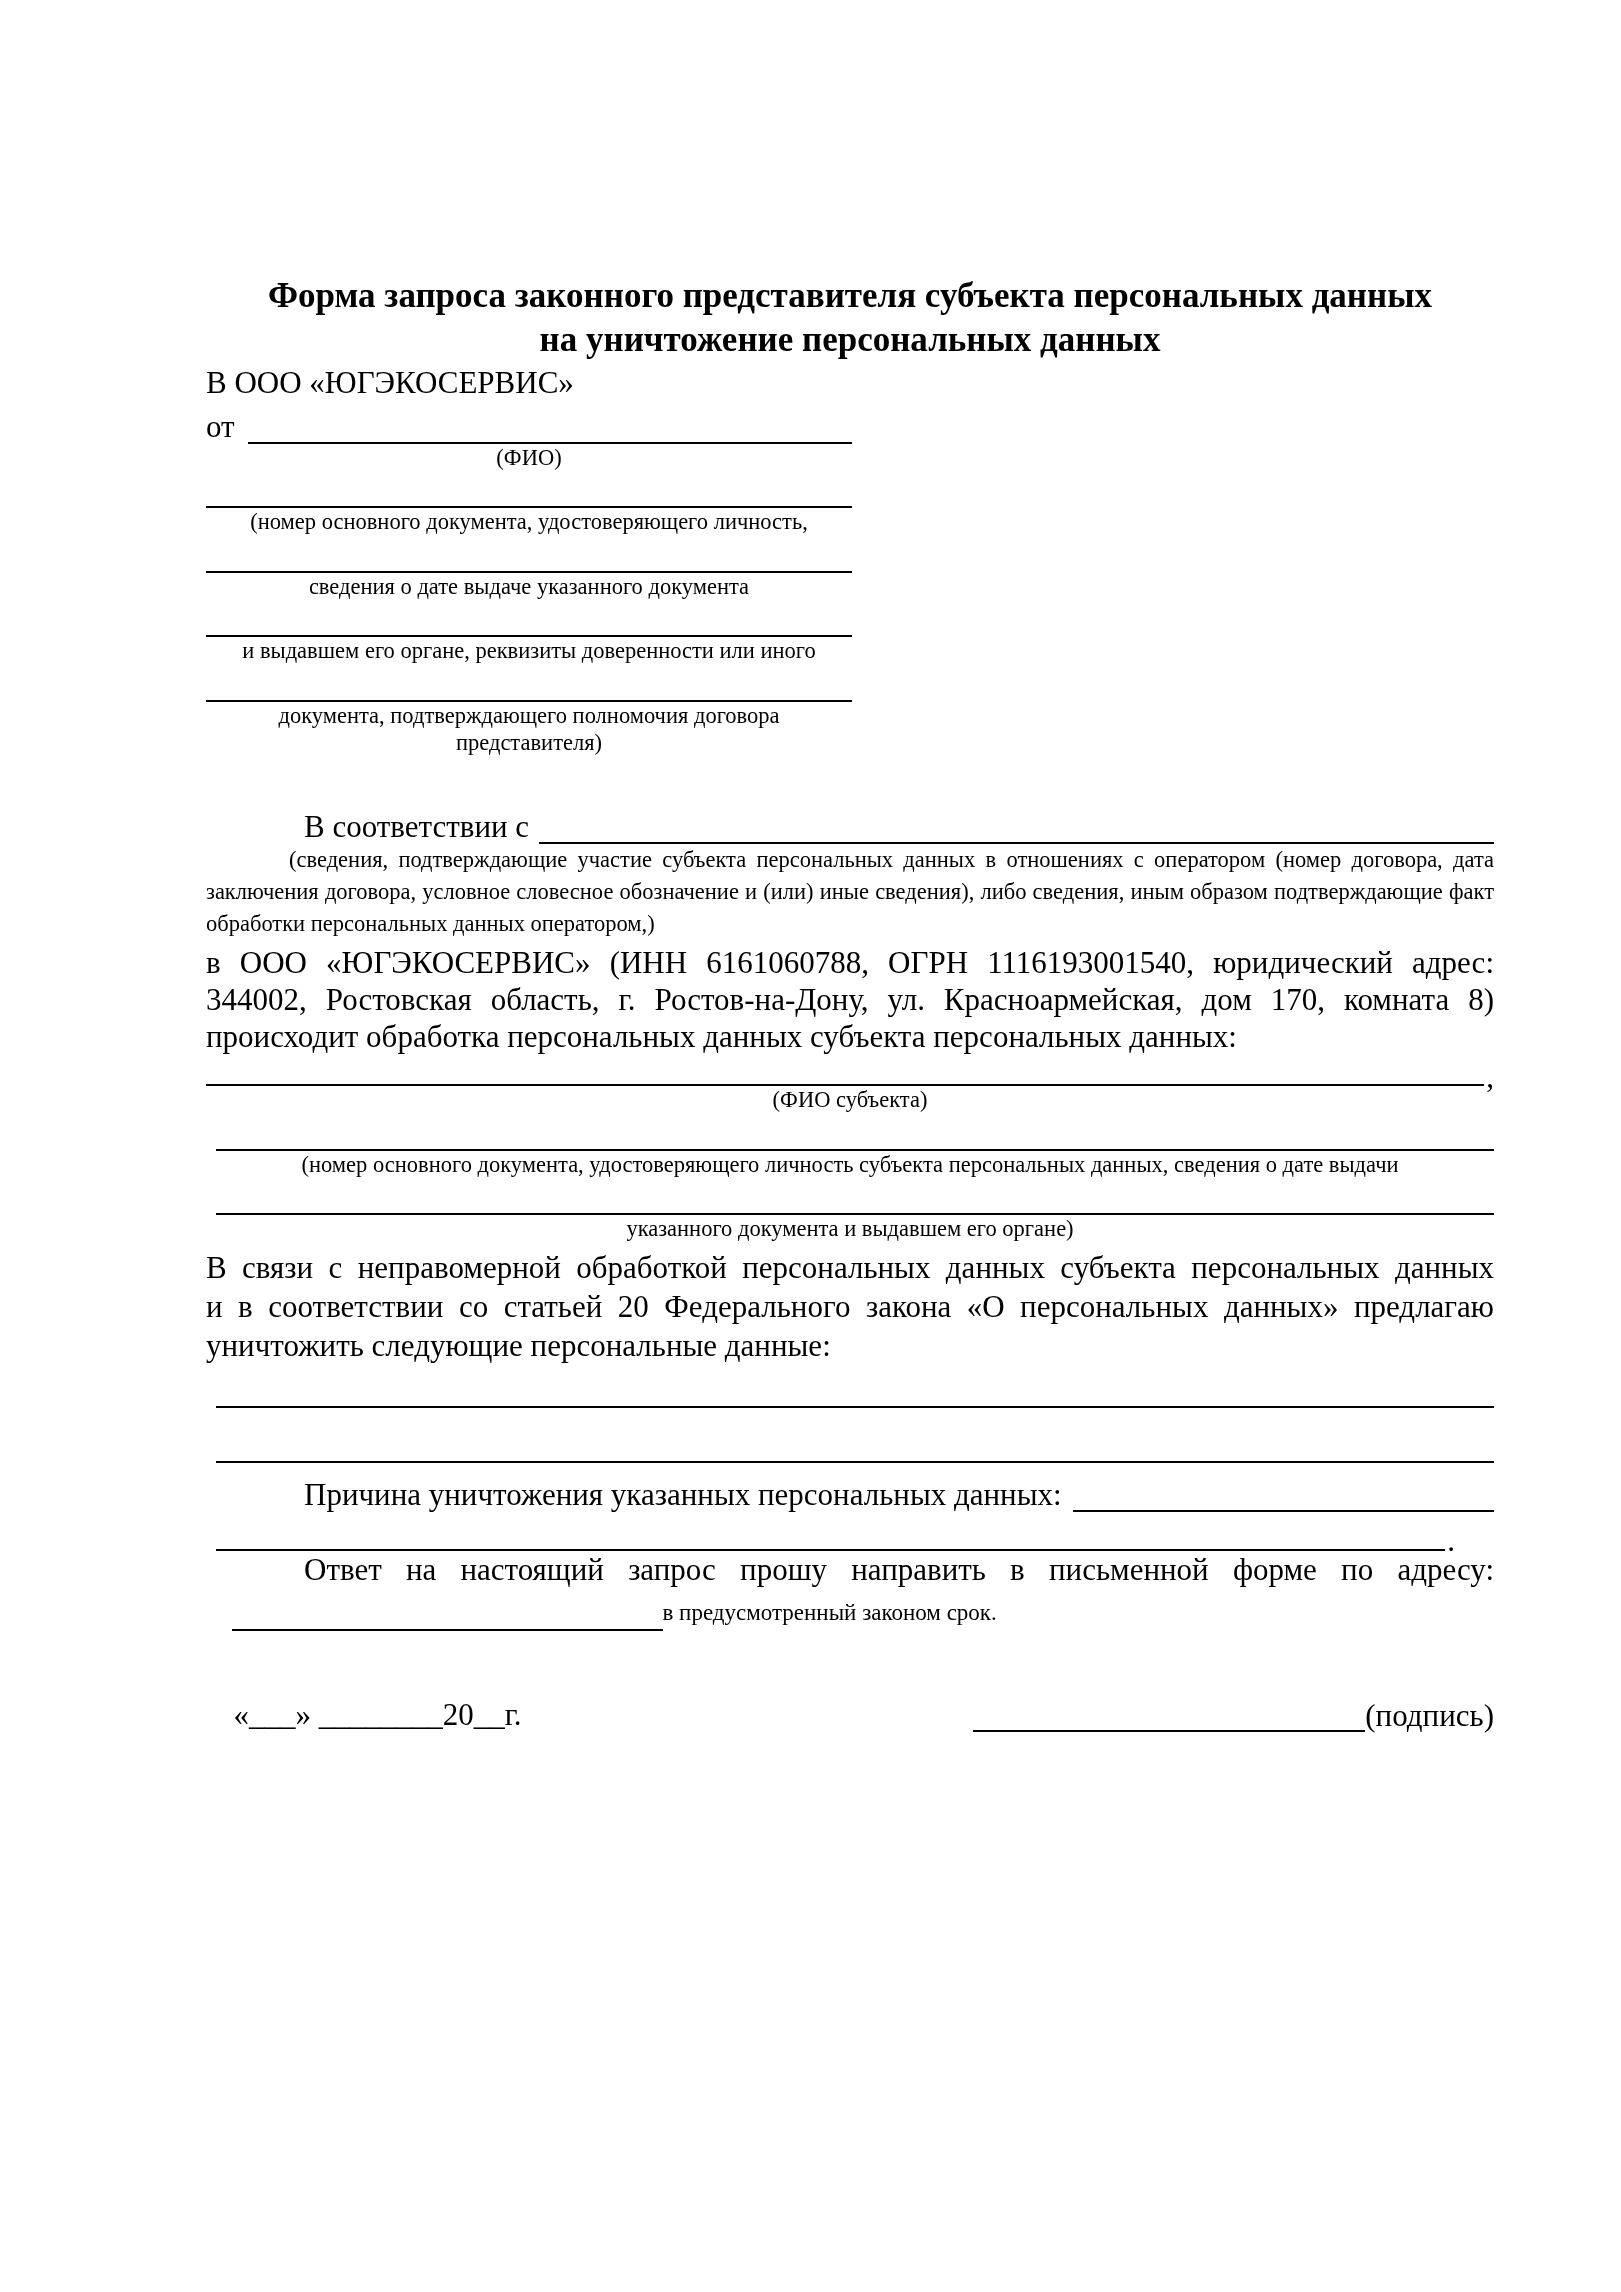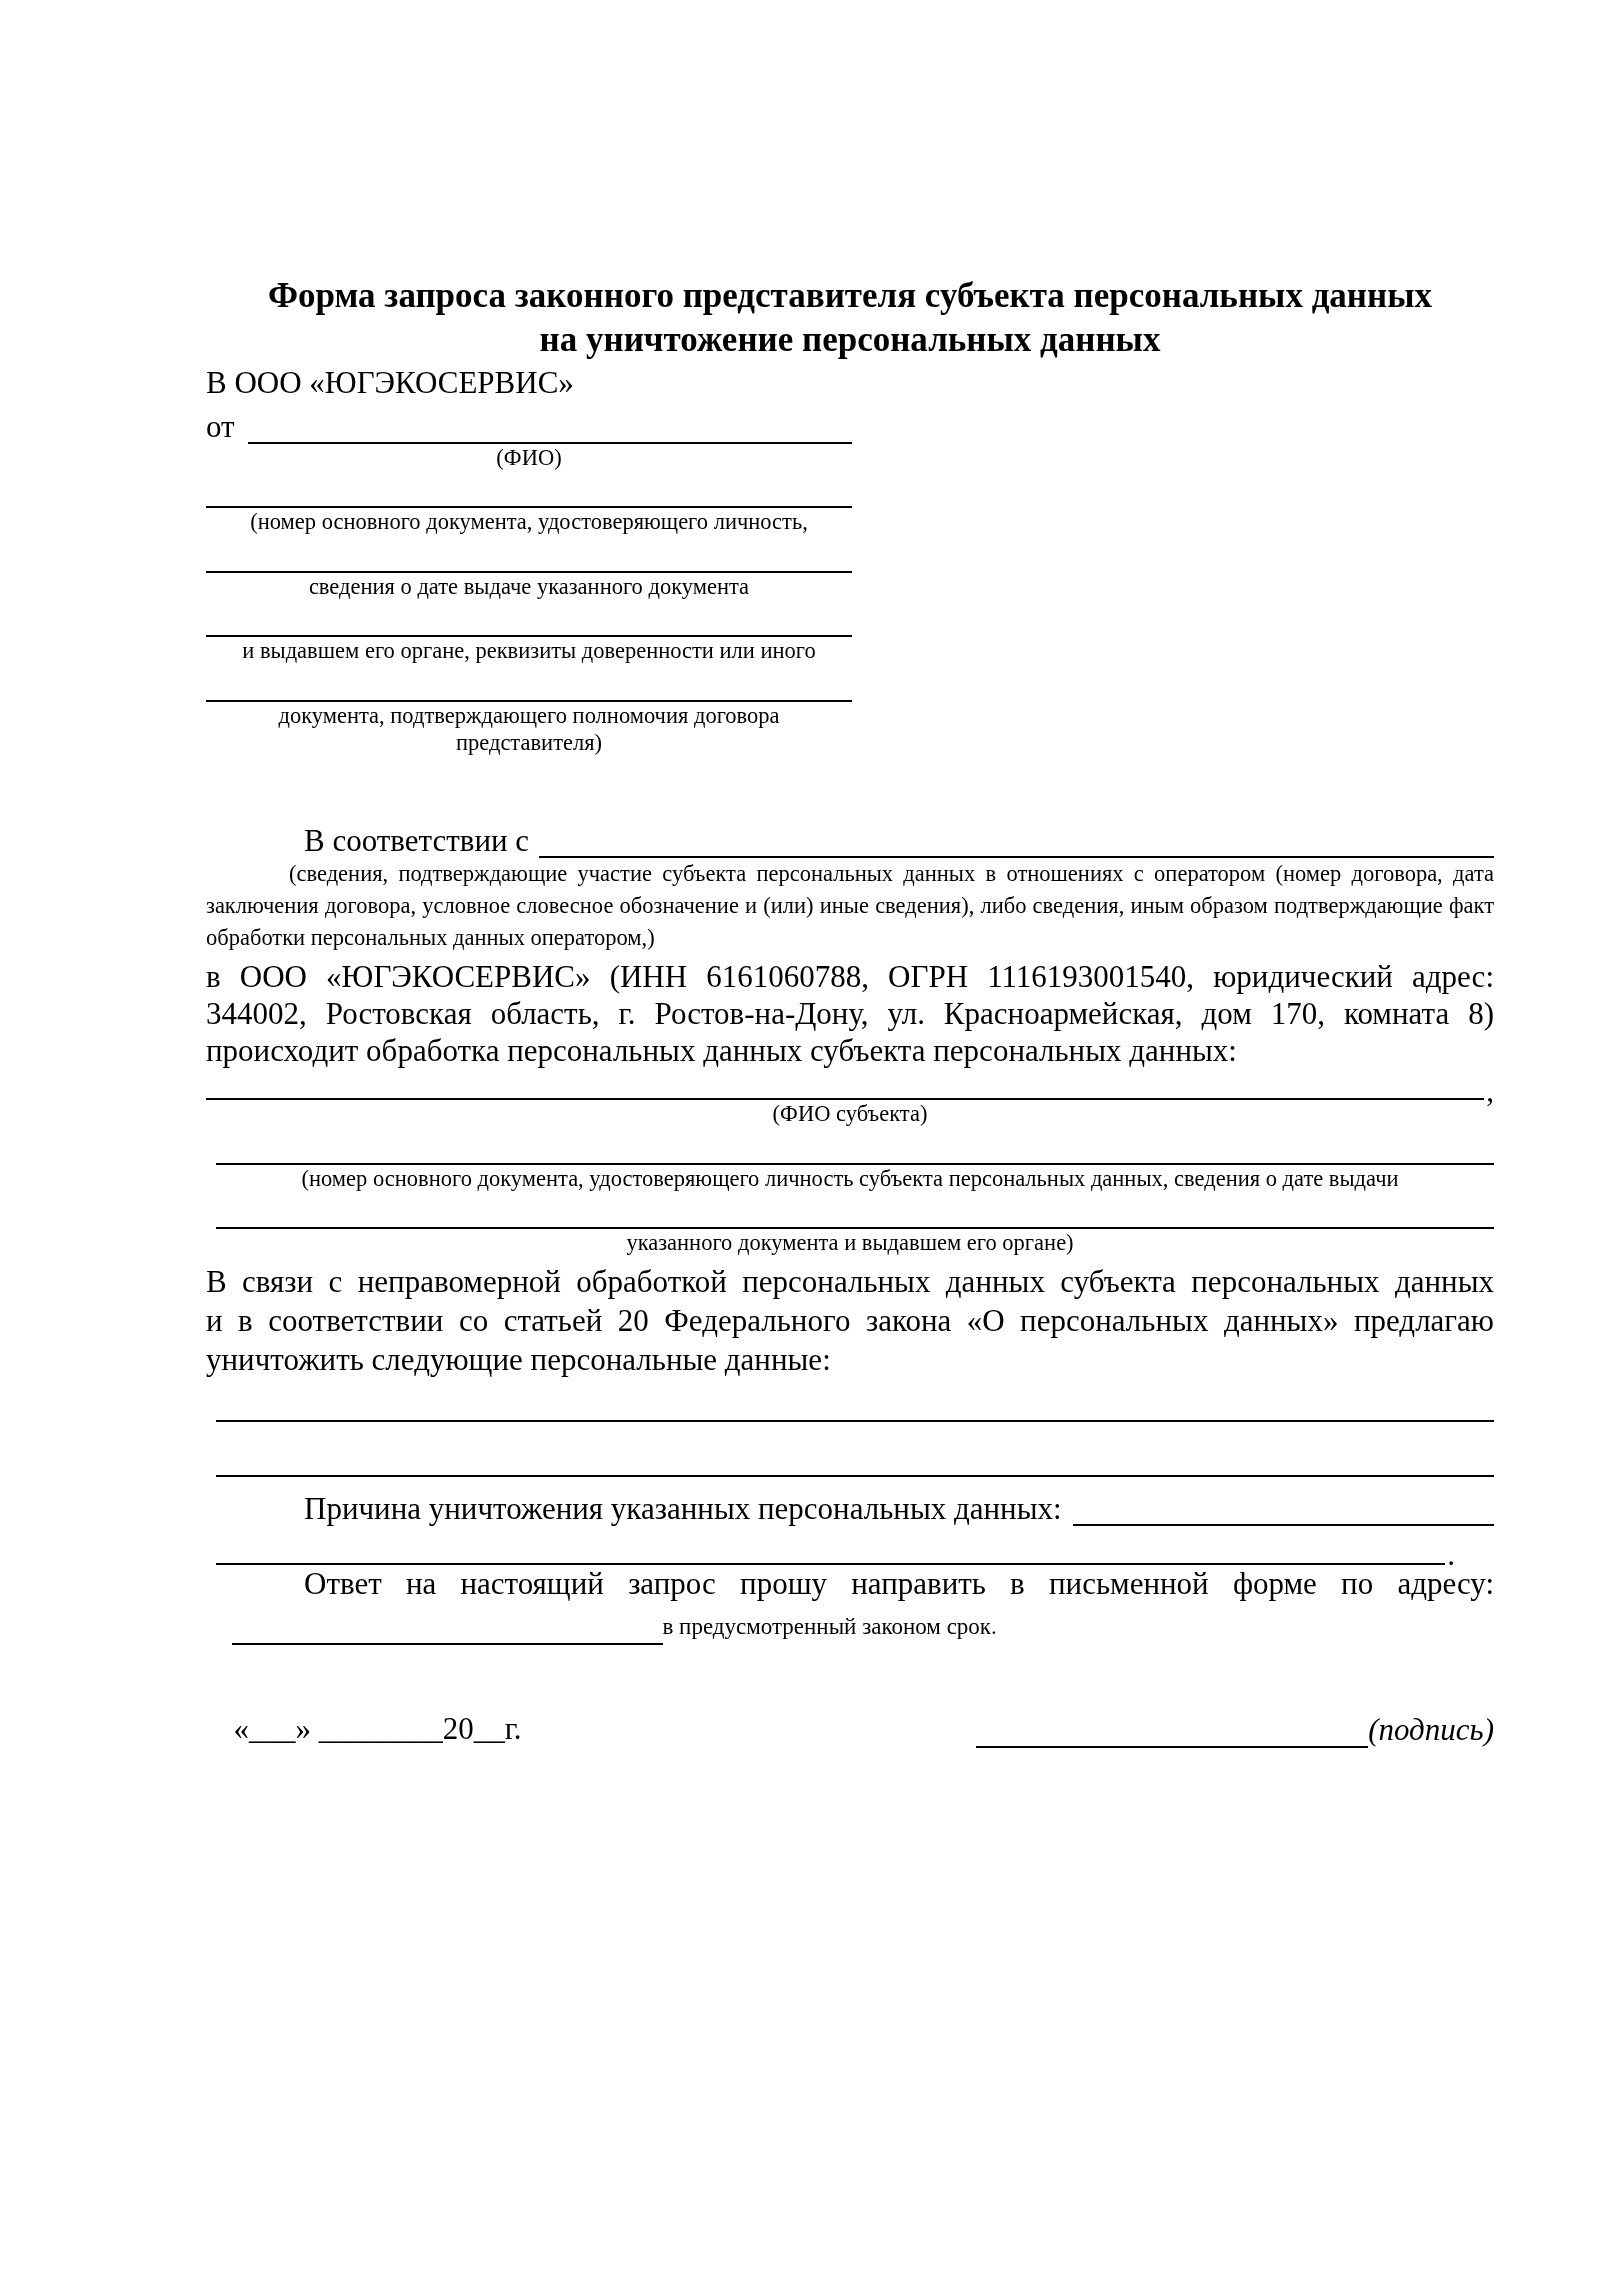--- a/index.html
+++ b/index.html
@@ -21,21 +21,21 @@
   
   .addressee { width: 646px; font-size: 31px; }
   .addr-org { line-height: 41px; }
   .flex-row { display: flex; align-items: flex-end; }
   .from-row { height: 41px; }
   .from-label { padding-right: 13.7px; line-height: 35px; }
   .fill { flex: 1 1 auto; border-bottom: 2px solid #000; height: 100%; }
   .cap { font-size: 22.5px; line-height: 27.4px; text-align: center; }
   .wline { height: 35px; border-bottom: 2.9px solid #000; }
   
-  .accordance-row { margin-top: 61px; height: 41px; font-size: 31px; padding-left: 98px; }
+  .accordance-row { margin-top: 47px; height: 41px; font-size: 31px; padding-left: 98px; }
   .accordance-row .from-label { padding-right: 9.8px; }
   .note { font-size: 22.5px; line-height: 32px; }
   .note-line { text-align: justify; text-align-last: justify; }
   .note-line.first { text-indent: 83px; }
   .note-line.last { text-align: right; text-align-last: left; }
   
   .body-par { margin: 0; font-size: 31px; line-height: 37px; }
   .op { margin-top: 3.9px; }
   .stretch { text-align: justify; text-align-last: justify; }
   .lleft { text-align: left; }
@@ -54,21 +54,21 @@
   .period-row { height: 39px; font-size: 31px; padding-right: 39px; margin-left: 9.8px; }
   .period-row .suffix { line-height: 21.6px; padding-left: 2px; }
   
   .resp-sentence { text-indent: 98px; }
   .response-row { height: 43px; font-size: 23px; margin-left: 25.5px; }
   .resp-line { flex: 0 0 431px; border-bottom: 2px solid #000; height: 100%; }
   .resp-tail { line-height: 37px; }
   
   .footer-row { margin-top: 64px; display: flex; align-items: flex-end; justify-content: space-between; font-size: 31px; }
   .date { padding-left: 27.4px; line-height: 39px; }
-  .sig-group { display: flex; align-items: flex-end; font-style: italic; }
+  .sig-group { display: flex; align-items: flex-start; }
   .sig-line { width: 392px; border-bottom: 2px solid #000; height: 33px; }
   .sig-caption { line-height: 37px; }
 </style>
 </head>
 <body>
 
 <div class="page">
 
 
   <div class="title">

